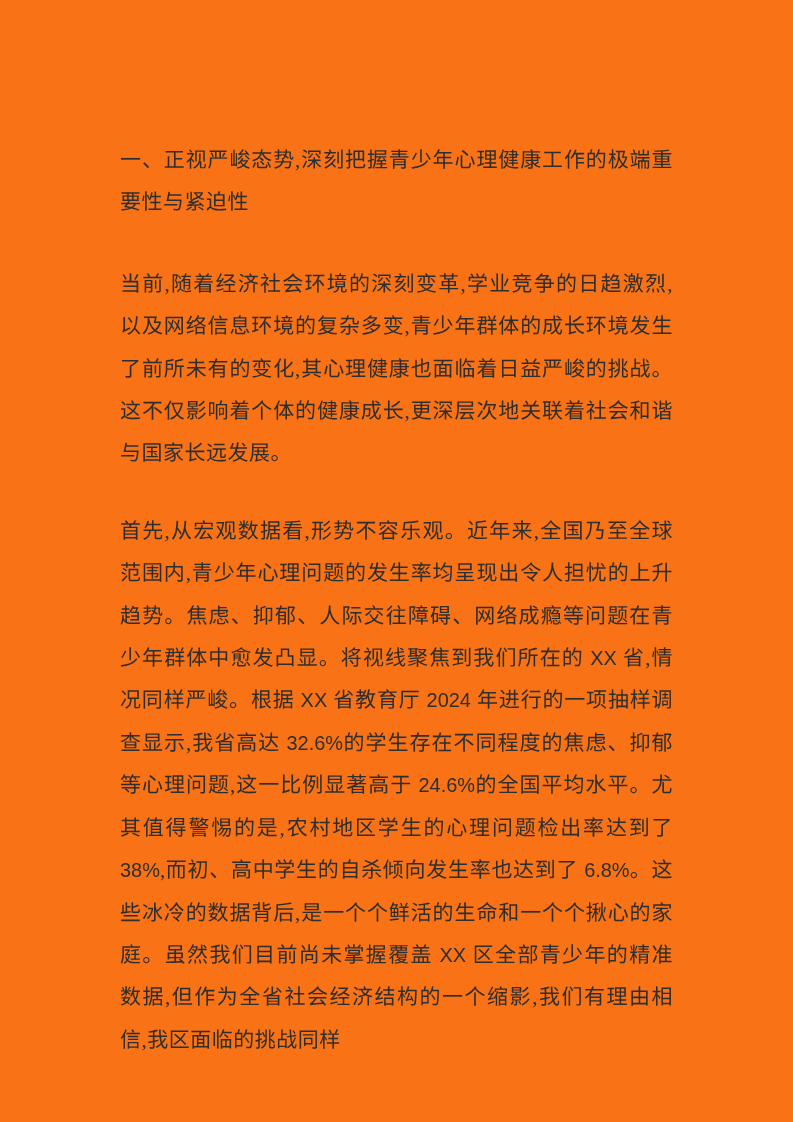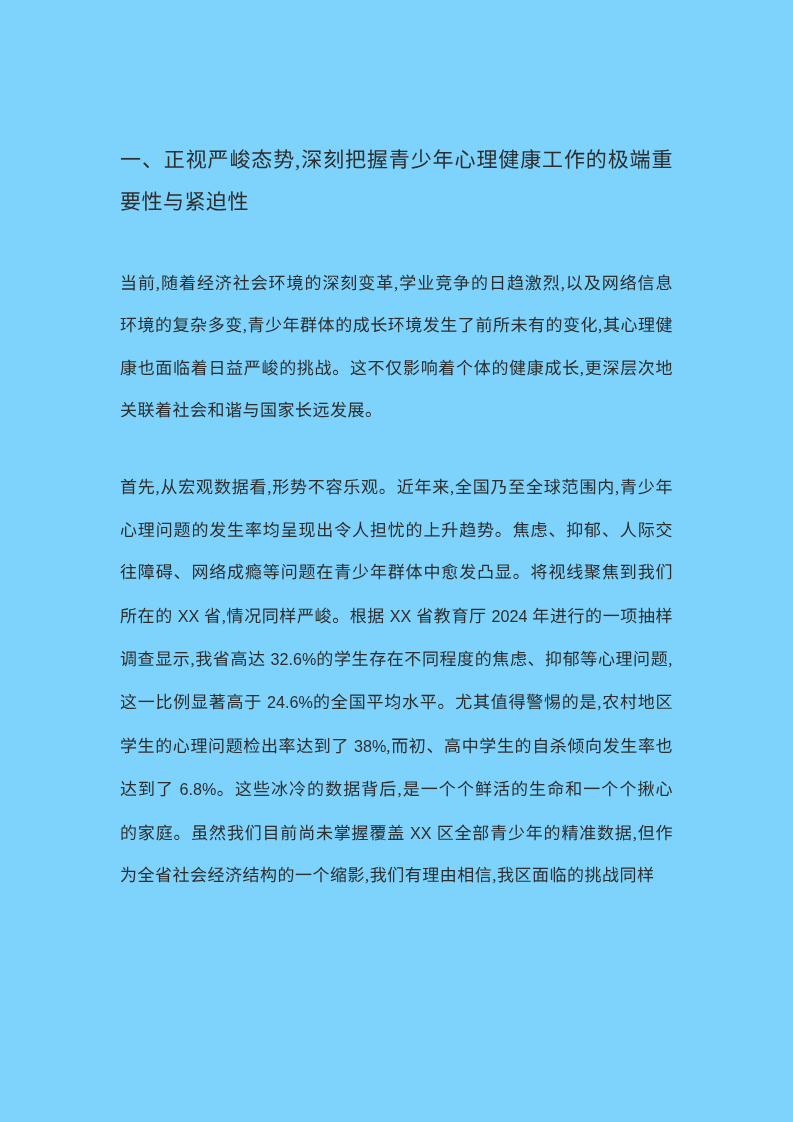--- a/index.html
+++ b/index.html
@@ -12,34 +12,34 @@
     height: 1122px;
     overflow: hidden;
     color: #2e2e2e;
     font-family: "Liberation Serif", "DejaVu Serif", serif;
   }
   .page {
     box-sizing: border-box;
     width: 793px;
     height: 1122px;
     padding: 139px 120px 0 120px;
-    background: #7dd3fc;
+    background: #f97316;
   }
   .heading {
     margin: 0 0 39px 0;
     font-size: 21px;
     font-weight: normal;
     line-height: 42.4px;
     letter-spacing: 0.5px;
     text-align: justify;
     text-justify: inter-character;
   }
   .para {
     margin: 0 0 35px 0;
-    font-size: 17px;
+    font-size: 21px;
     line-height: 42.4px;
     letter-spacing: 0.5px;
     text-align: justify;
     text-justify: inter-character;
   }
   .para:last-child {
     margin-bottom: 0;
   }
   
   .latin {

